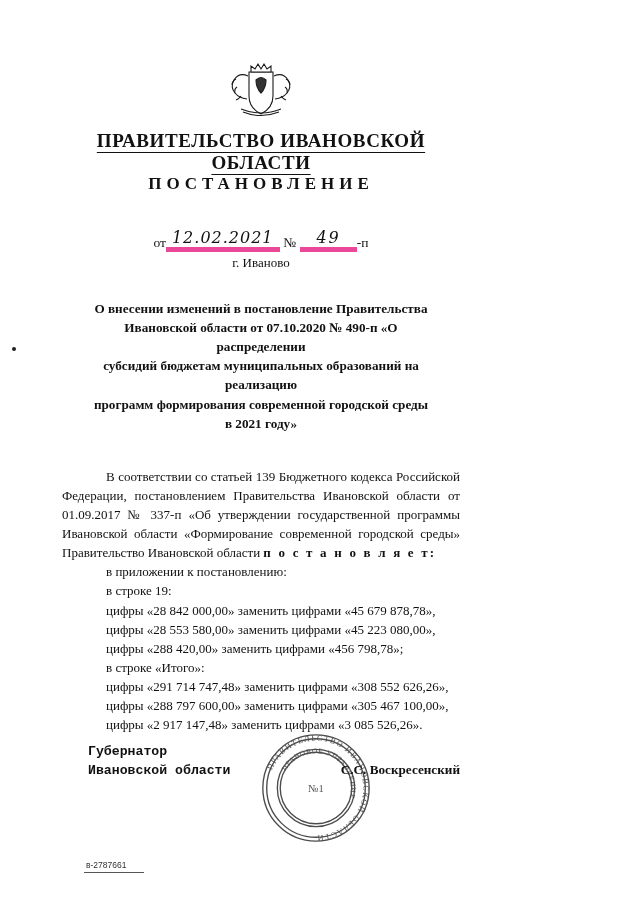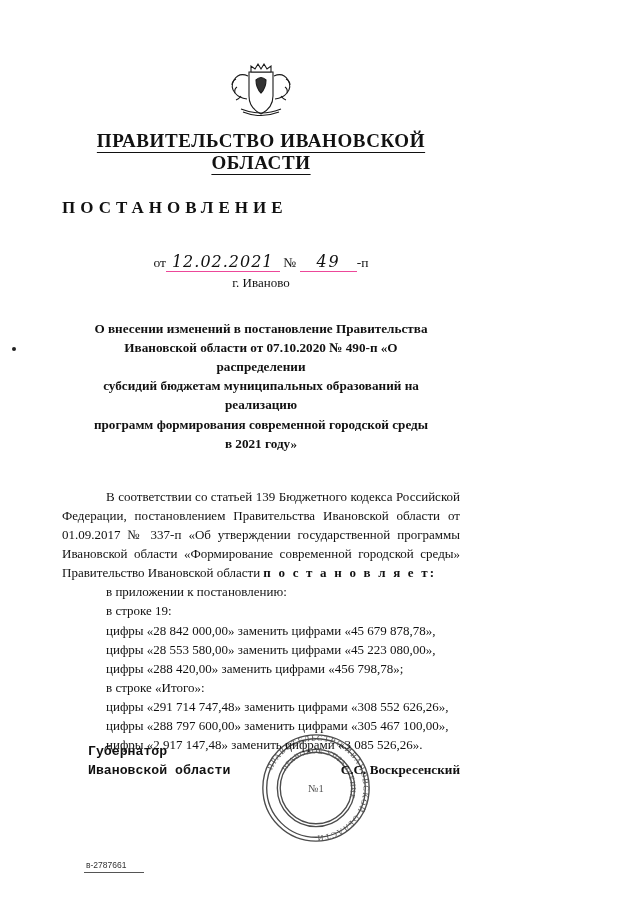--- a/index.html
+++ b/index.html
@@ -36,45 +36,44 @@
   .gov-title {
     text-align: center;
     font-size: 19px;
     font-weight: bold;
     letter-spacing: 0.6px;
     margin-top: 10px;
     text-decoration: underline;
     text-underline-offset: 5px;
   }
   .doc-type {
-    text-align: left;
+    text-align: center;
     font-size: 17px;
     font-weight: bold;
     letter-spacing: 5px;
-    margin-top: 24px;
   }
 
   
   .dateline {
     margin-top: 36px;
     display: flex;
     justify-content: center;
     align-items: flex-end;
     font-size: 13.5px;
   }
   .dateline .lbl {
     padding-bottom: 1px;
   }
   .dateline .handwritten {
     font-family: "DejaVu Serif", serif;
     font-style: italic;
     font-size: 16px;
     letter-spacing: 1px;
     padding: 0 6px;
-    border-bottom: 1px solid #ec4899;
+    border-bottom: 5px solid #ec4899;
     line-height: 1.05;
   }
   .dateline .num-sign {
     padding: 0 4px 1px 4px;
   }
   .dateline .handwritten.num {
     letter-spacing: 2px;
     padding: 0 16px;
   }
   .dateline .suffix {

